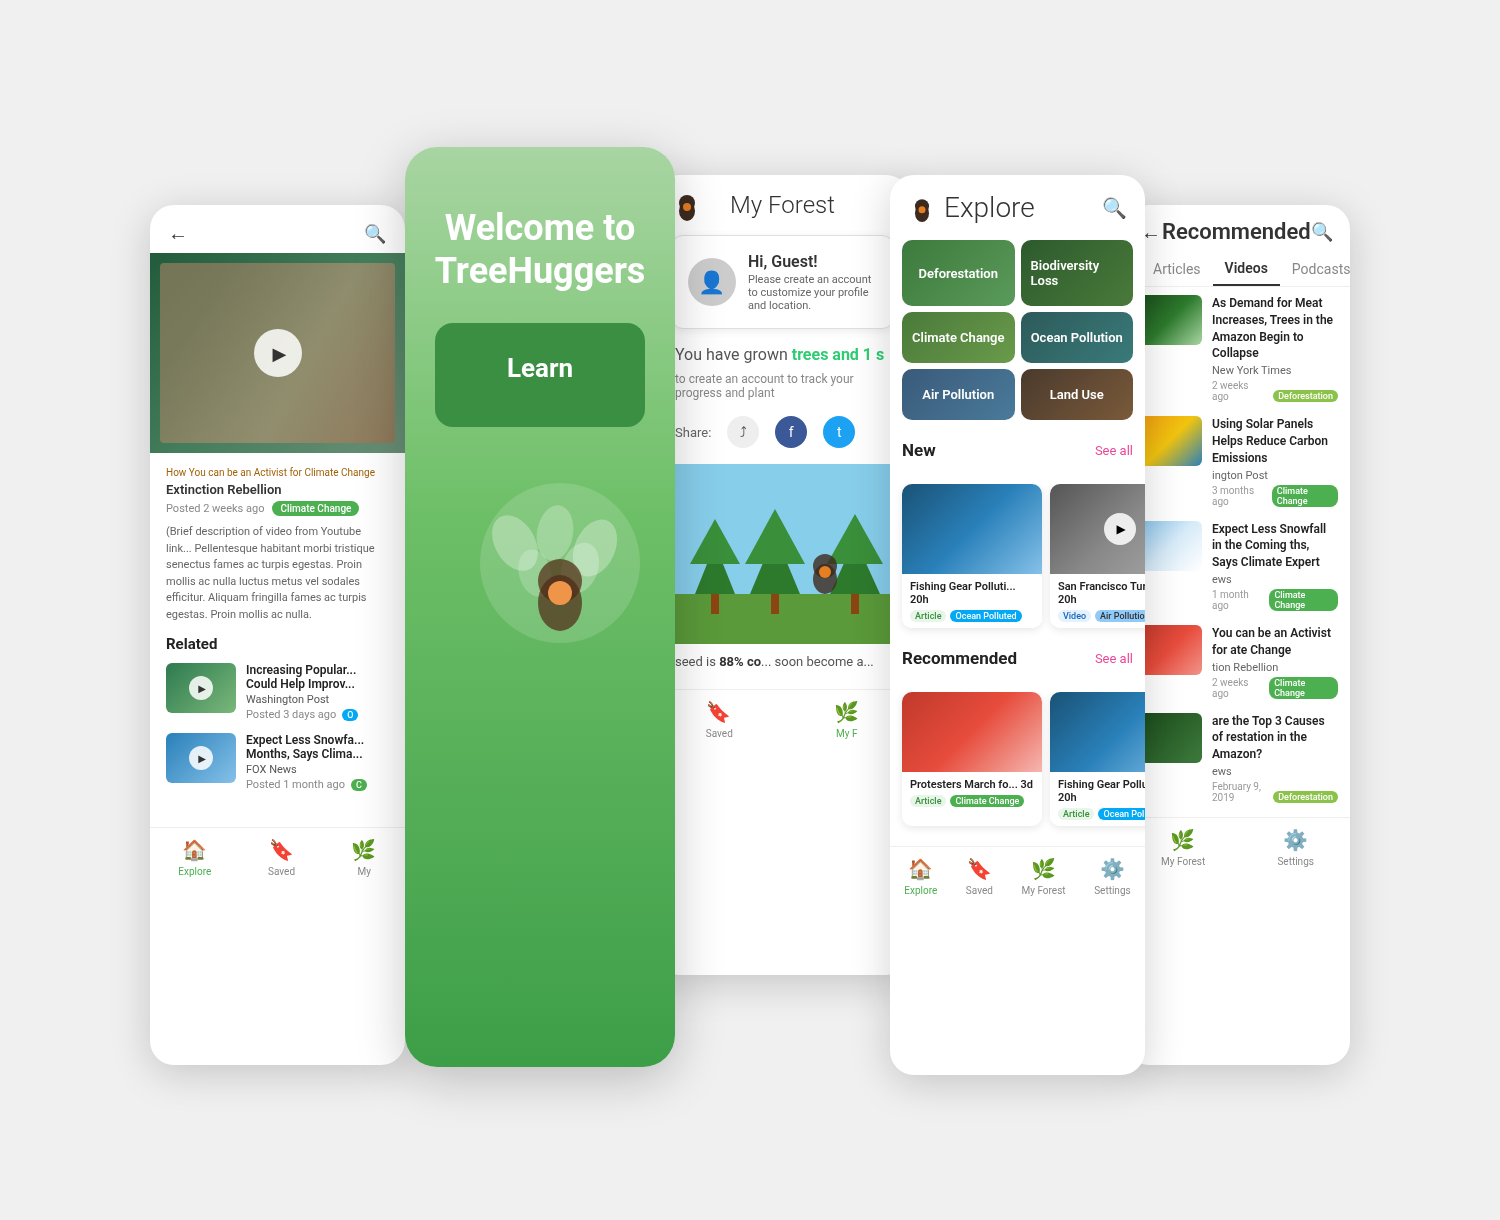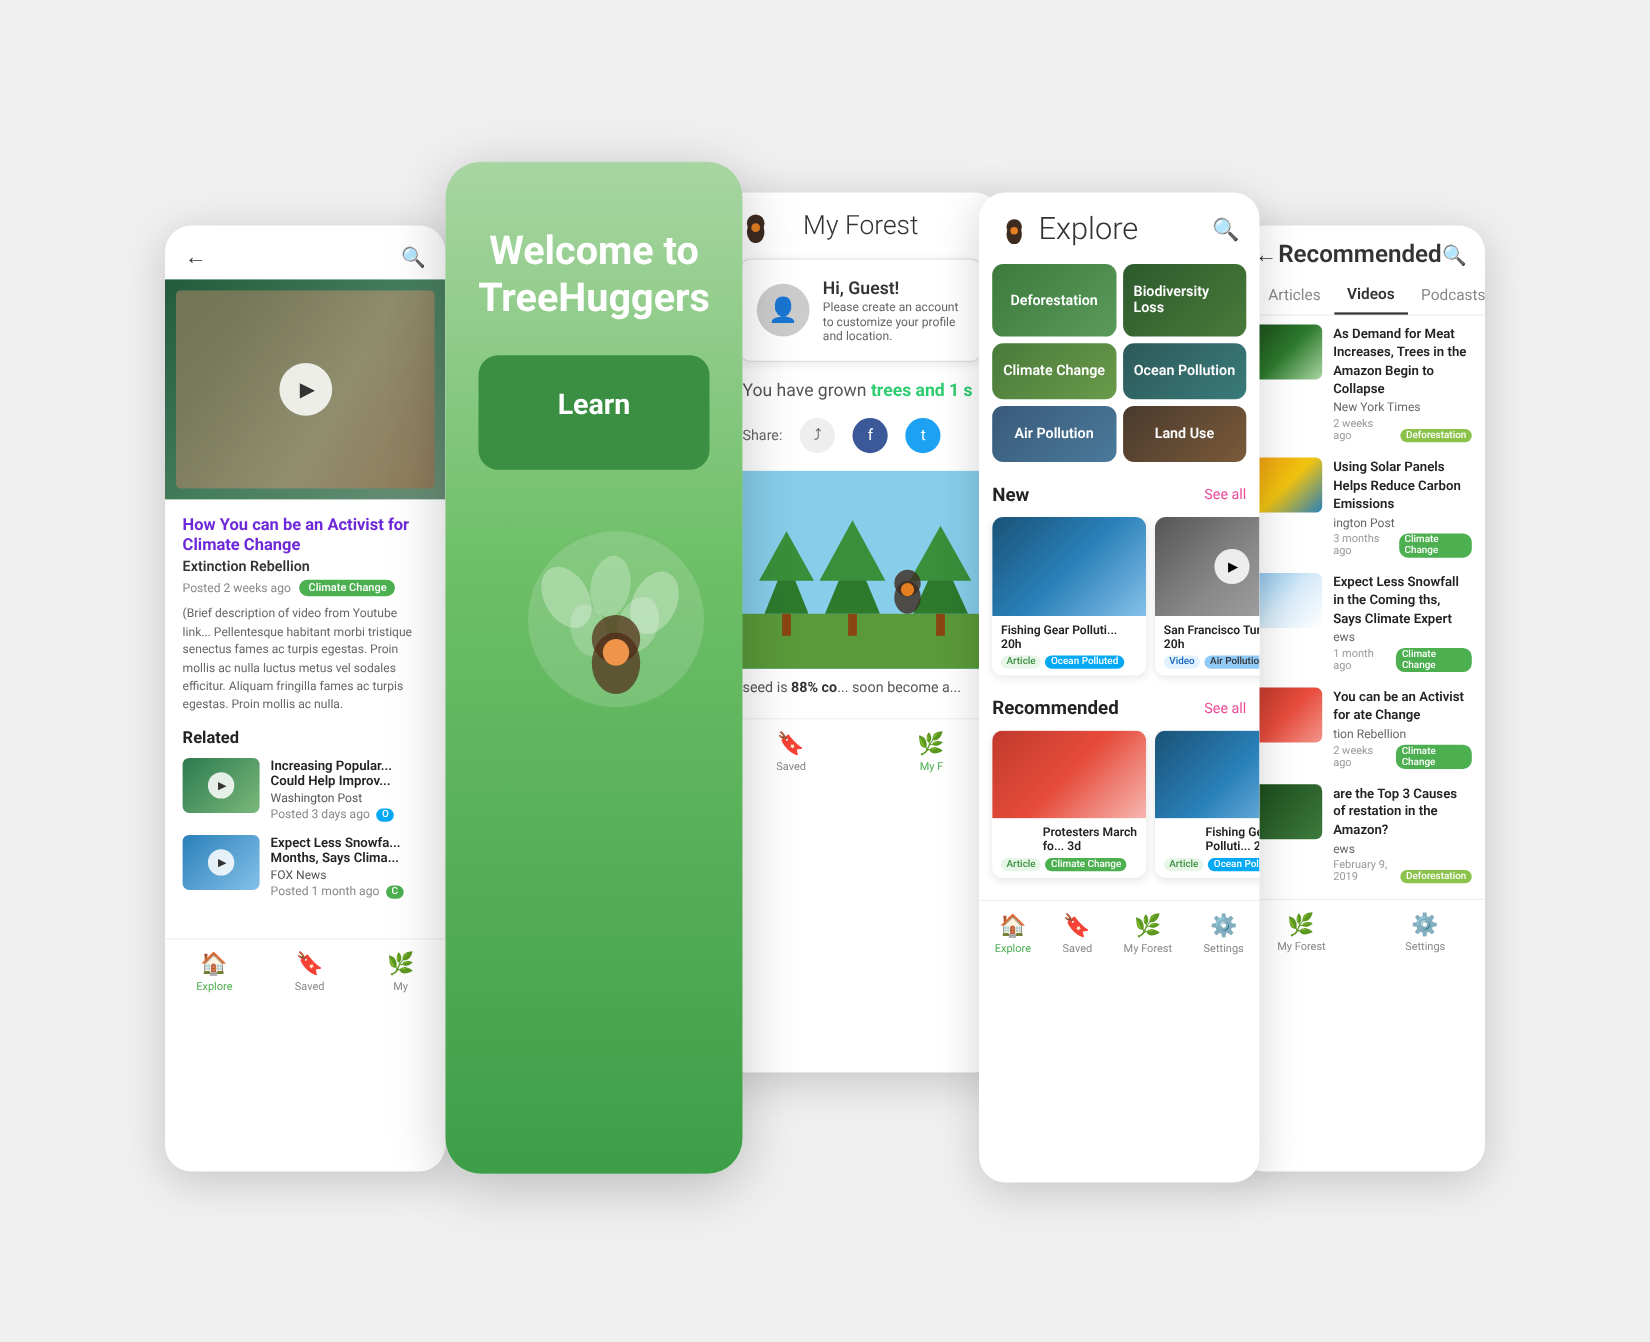--- a/index.html
+++ b/index.html
@@ -96,23 +96,23 @@
       background: linear-gradient(120deg, #c8a882 20%, #e8c49a 60%, #d4956a 100%);
       border-radius: 4px;
       opacity: 0.7;
     }
 
     .left-content {
       padding: 14px 16px;
     }
 
     .article-title {
-      font-size: 15px;
-      font-weight: 700;
-      color: #6d28d9;
+      font-size: 10px;
+      font-weight: 400;
+      color: #a16207;
       margin-bottom: 4px;
     }
 
     .article-source {
       font-size: 13px;
       font-weight: 600;
       color: #333;
       margin-bottom: 4px;
     }
 
@@ -447,21 +447,21 @@
     .cat-biodiversity { background: linear-gradient(135deg, #2d5a2d, #4a7a3a); }
     .cat-climate { background: linear-gradient(135deg, #4a7a3a, #6a9a4a); }
     .cat-ocean { background: linear-gradient(135deg, #2d5a5a, #3a7a7a); }
     .cat-air { background: linear-gradient(135deg, #3a5a7a, #4a7a9a); }
     .cat-land { background: linear-gradient(135deg, #4a3a2d, #7a5a3a); }
 
     .section-header {
       display: flex;
       justify-content: space-between;
       align-items: center;
-      padding: 8px 12px 10px;
+      padding: 8px 12px 24px;
     }
 
     .section-title {
       font-size: 17px;
       font-weight: 700;
       color: #222;
     }
 
     .see-all {
       font-size: 13px;
@@ -682,21 +682,20 @@
     .rec-big-card-info {
       padding: 6px 8px;
       background: #fff;
     }
 
     .rec-big-card-title {
       font-size: 11px;
       font-weight: 600;
       color: #222;
       margin-bottom: 4px;
-      margin-left: 38px;
     }
 
     .rec-big-card-meta {
       display: flex;
       gap: 4px;
       flex-wrap: wrap;
     }
   </style>
 </head>
 <body>
@@ -811,20 +810,21 @@
       <div class="guest-text">
         <div class="guest-name">Hi, Guest!</div>
         <div class="guest-desc">Please create an account to customize your profile and location.</div>
       </div>
     </div>
 
     <div class="grown-text">
       <span>You have grown</span> <strong>trees and 1 s</strong>
     </div>
 
+    <div class="account-prompt">to create an account to track your progress and plant</div>
 
     <div class="share-row">
       <span style="font-size:13px;color:#666;">Share:</span>
       <div class="share-icon">⤴</div>
       <div class="share-icon fb">f</div>
       <div class="share-icon tw">t</div>
     </div>
 
     <div class="forest-illustration">
       <svg width="340" height="180" viewBox="0 0 340 180">

